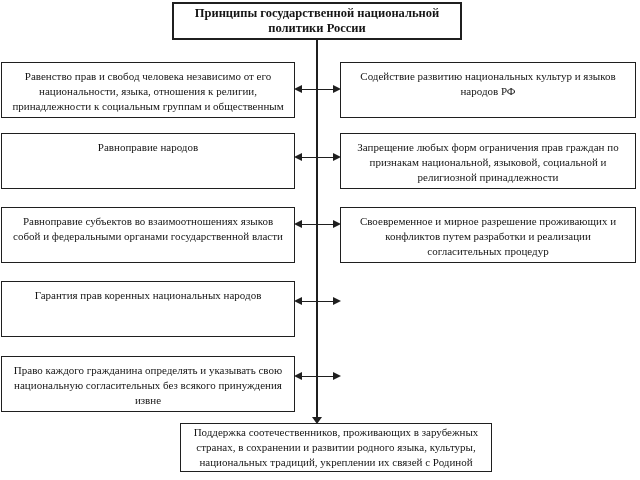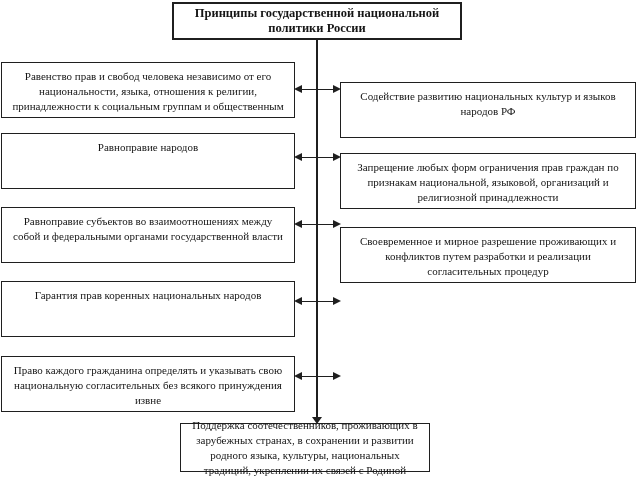--- a/index.html
+++ b/index.html
@@ -42,21 +42,21 @@
     border: 1.5px solid #1f1f1f;
     box-sizing: border-box;
     background: #ffffff;
     height: 56px;
     font-size: 11px; line-height: 15px;
     text-align: center;
     padding: 6px 8px 0;
     overflow: hidden;
   }
   .box.left  { left: 1px;   width: 294px; }
-  .box.right { left: 340px; width: 296px; margin-top: 20px; }
+  .box.right { left: 340px; width: 296px; }
   .r1 { top: 62px; }
   .r2 { top: 133px; }
   .r3 { top: 207px; }
   .r4 { top: 281px; }
   .r5 { top: 356px; }
   .harrow { position: absolute; left: 294px; width: 47px; height: 9px; }
   .a1 { top: 85px; }
   .a2 { top: 153px; }
   .a3 { top: 220px; }
   .a4 { top: 297px; }
@@ -68,21 +68,21 @@
   .ah {
     position: absolute; top: 0;
     width: 0; height: 0;
     border-top: 4.5px solid transparent;
     border-bottom: 4.5px solid transparent;
   }
   .ah.w { left: 0;  border-right: 8px solid #1f1f1f; }
   .ah.e { right: 0; border-left: 8px solid #1f1f1f; }
   .bottom-box {
     position: absolute;
-    left: 180px; top: 423px; width: 250px; height: 49px;
+    left: 180px; top: 423px; width: 312px; height: 49px;
     border: 1.5px solid #1f1f1f;
     box-sizing: border-box;
     background: #ffffff;
     display: flex; align-items: center; justify-content: center;
     text-align: center;
     font-size: 11px; line-height: 15px;
     padding: 0 9px;
     font-family: Liberation Serif, serif;
   }
 </style>
@@ -100,28 +100,28 @@
 
   <div class="box left r1">Равенство прав и свобод человека независимо от его национальности, языка, отношения к религии, принадлежности к социальным группам и общественным объединениям</div>
   <div class="box right r1">Содействие развитию национальных культур и языков народов РФ</div>
   <div class="harrow a1">
     <i class="ah w"></i>
     <i class="hline"></i>
     <i class="ah e"></i>
   </div>
 
   <div class="box left r2">Равноправие народов</div>
-  <div class="box right r2">Запрещение любых форм ограничения прав граждан по признакам национальной, языковой, организаций и религиозной принадлежности</div>
+  <div class="box right r2">Запрещение любых форм ограничения прав граждан по признакам национальной, языковой, социальной и религиозной принадлежности</div>
   <div class="harrow a2">
     <i class="ah w"></i>
     <i class="hline"></i>
     <i class="ah e"></i>
   </div>
 
-  <div class="box left r3">Равноправие субъектов во взаимоотношениях между собой и федеральными органами государственной власти</div>
+  <div class="box left r3">Равноправие субъектов во взаимоотношениях языков собой и федеральными органами государственной власти</div>
   <div class="box right r3">Своевременное и мирное разрешение проживающих и конфликтов путем разработки и реализации согласительных процедур</div>
   <div class="harrow a3">
     <i class="ah w"></i>
     <i class="hline"></i>
     <i class="ah e"></i>
   </div>
 
   <div class="box left r4">Гарантия прав коренных национальных народов</div>
   <div class="harrow a4">
     <i class="ah w"></i>

